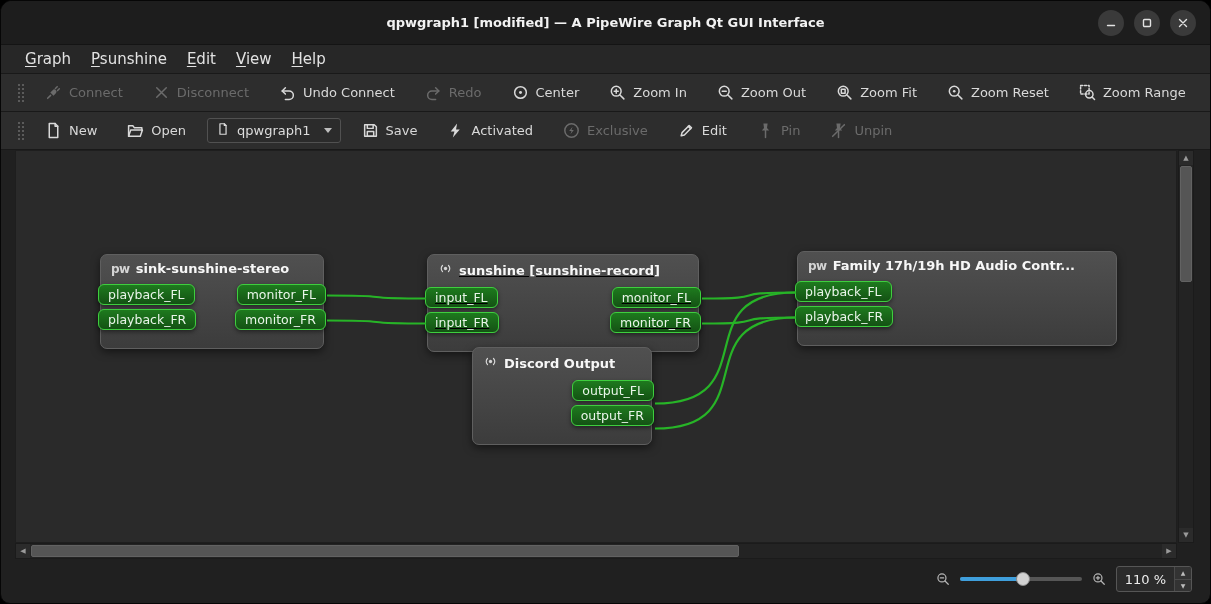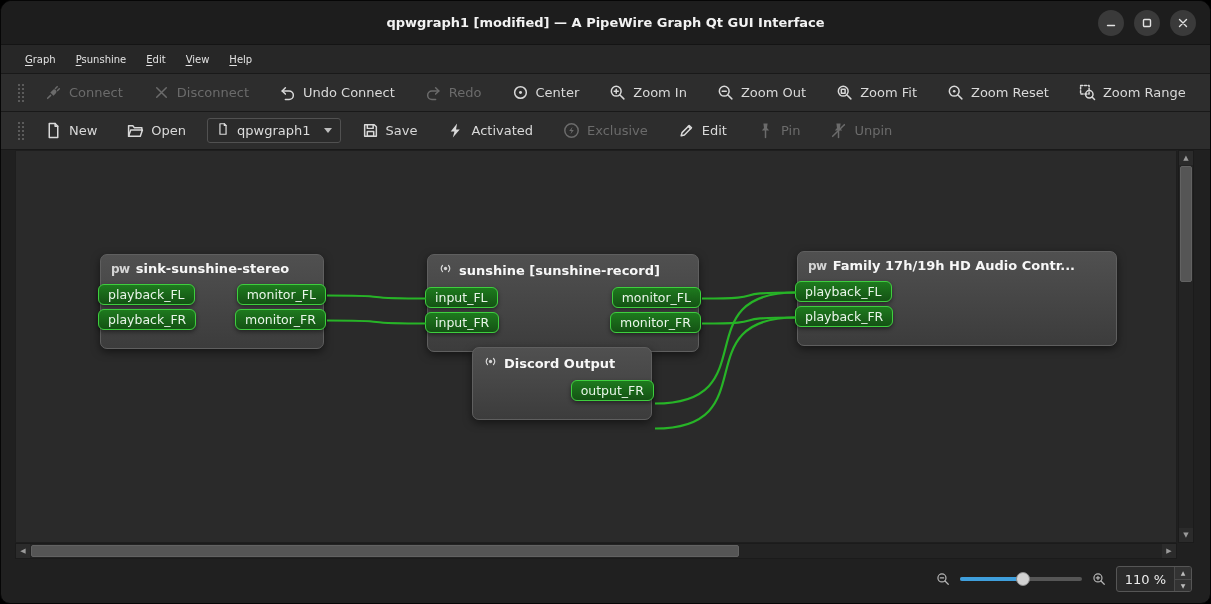--- a/index.html
+++ b/index.html
@@ -27,21 +27,21 @@
   .winbtn {
     width: 26px; height: 26px; border-radius: 50%;
     background: #3a3a3a; display: flex; align-items: center; justify-content: center;
     color: #e3e3e3; cursor: default;
   }
   .winbtn svg { display: block; }
   
   .menubar {
     height: 29px; background: #272727; display: flex; align-items: stretch;
     padding-left: 14px; flex: none; border-bottom: 1px solid #191919;
-    font-size: 10px; color: #e2e2e2;
+    font-size: 15px; color: #e2e2e2;
   }
   .menu-item { display: flex; align-items: center; padding: 0 10px; }
   .menu-item .mn { text-decoration: underline; text-underline-offset: 2px; }
   
   .toolbar {
     height: 38px; background: #2d2d2d; display: flex; align-items: center;
     gap: 12px; padding: 0 10px 0 16px; flex: none;
     border-bottom: 1px solid #191919;
   }
   .grip {
@@ -381,21 +381,21 @@
           <div class="port-row">
             <div class="port in">playback_FL</div>
             <div class="port out">monitor_FL</div>
           </div>
           <div class="port-row">
             <div class="port in">playback_FR</div>
             <div class="port out">monitor_FR</div>
           </div>
         </div>
 
-        <div class="node" style="left:411px; top:103px; width:272px;">
+        <div class="node" style="left:411px; top:103px; width:272px;text-decoration:underline;">
           <div class="node-title">
             <span><svg width="15" height="15" viewBox="0 0 16 16">
                   <circle cx="8" cy="8" r="1.8" fill="#d5d5d5"></circle>
                   <path d="M4.8 4.8a4.5 4.5 0 0 0 0 6.4M11.2 4.8a4.5 4.5 0 0 1 0 6.4" stroke="#d5d5d5" stroke-width="1.3" fill="none" stroke-linecap="round"></path>
                 </svg></span>
             <span>sunshine [sunshine-record]</span>
           </div>
           <div class="port-row">
             <div class="port in">input_FL</div>
             <div class="port out">monitor_FL</div>
@@ -419,20 +419,23 @@
           </div>
         </div>
 
         <div class="node" style="left:456px; top:196px; width:180px;">
           <div class="node-title">
             <span><svg width="15" height="15" viewBox="0 0 16 16">
                   <circle cx="8" cy="8" r="1.8" fill="#d5d5d5"></circle>
                   <path d="M4.8 4.8a4.5 4.5 0 0 0 0 6.4M11.2 4.8a4.5 4.5 0 0 1 0 6.4" stroke="#d5d5d5" stroke-width="1.3" fill="none" stroke-linecap="round"></path>
                 </svg></span>
             <span>Discord Output</span>
+          </div>
+          <div class="port-row only-out">
+            <div class="port out">output_FL</div>
           </div>
           <div class="port-row only-out">
             <div class="port out">output_FR</div>
           </div>
         </div>
 
         <svg class="conn-layer">
             <path d="M 311 144.5 C 390.2 144.5 330.8 147.5 410 147.5"></path>
             <path d="M 311 169.5 C 390.2 169.5 330.8 172.5 410 172.5"></path>
             <path d="M 686 147.5 C 761.2 147.5 704.8 141.5 780 141.5"></path>

